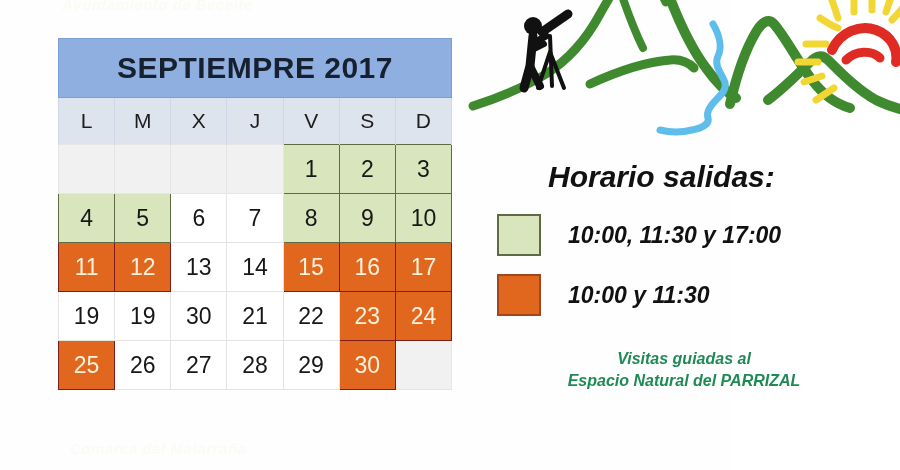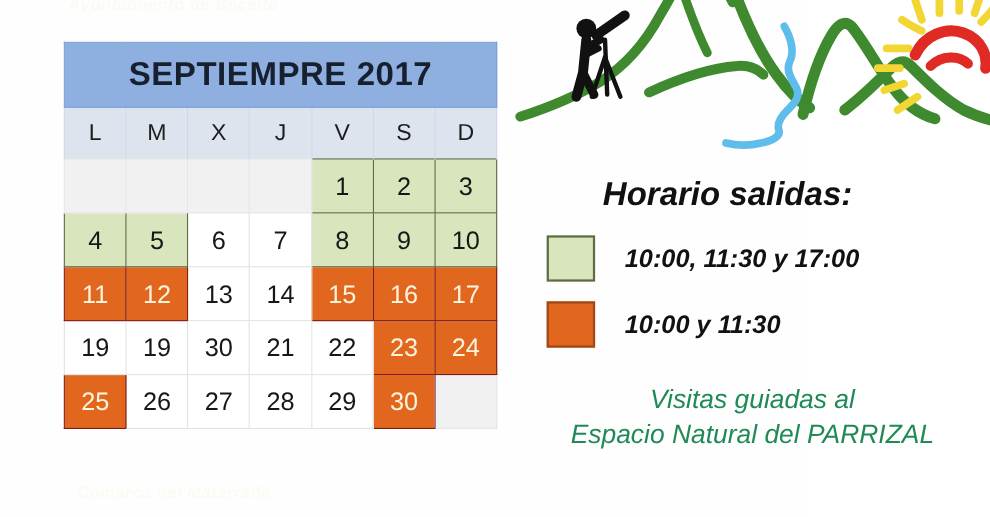--- a/index.html
+++ b/index.html
@@ -128,22 +128,22 @@
   }
 
   
   #footer {
     position: absolute;
     left: 468px;
     top: 348px;
     width: 432px;
     text-align: center;
     color: #1f8a55;
-    font-size: 24px;
-    font-weight: normal;
+    font-size: 16px;
+    font-weight: bold;
     font-style: italic;
     line-height: 1.35;
   }
   #footer .l1 { display: block; }
   #footer .l2 { display: block; }
 </style>
 </head>
 <body>
 
 <div id="page">

